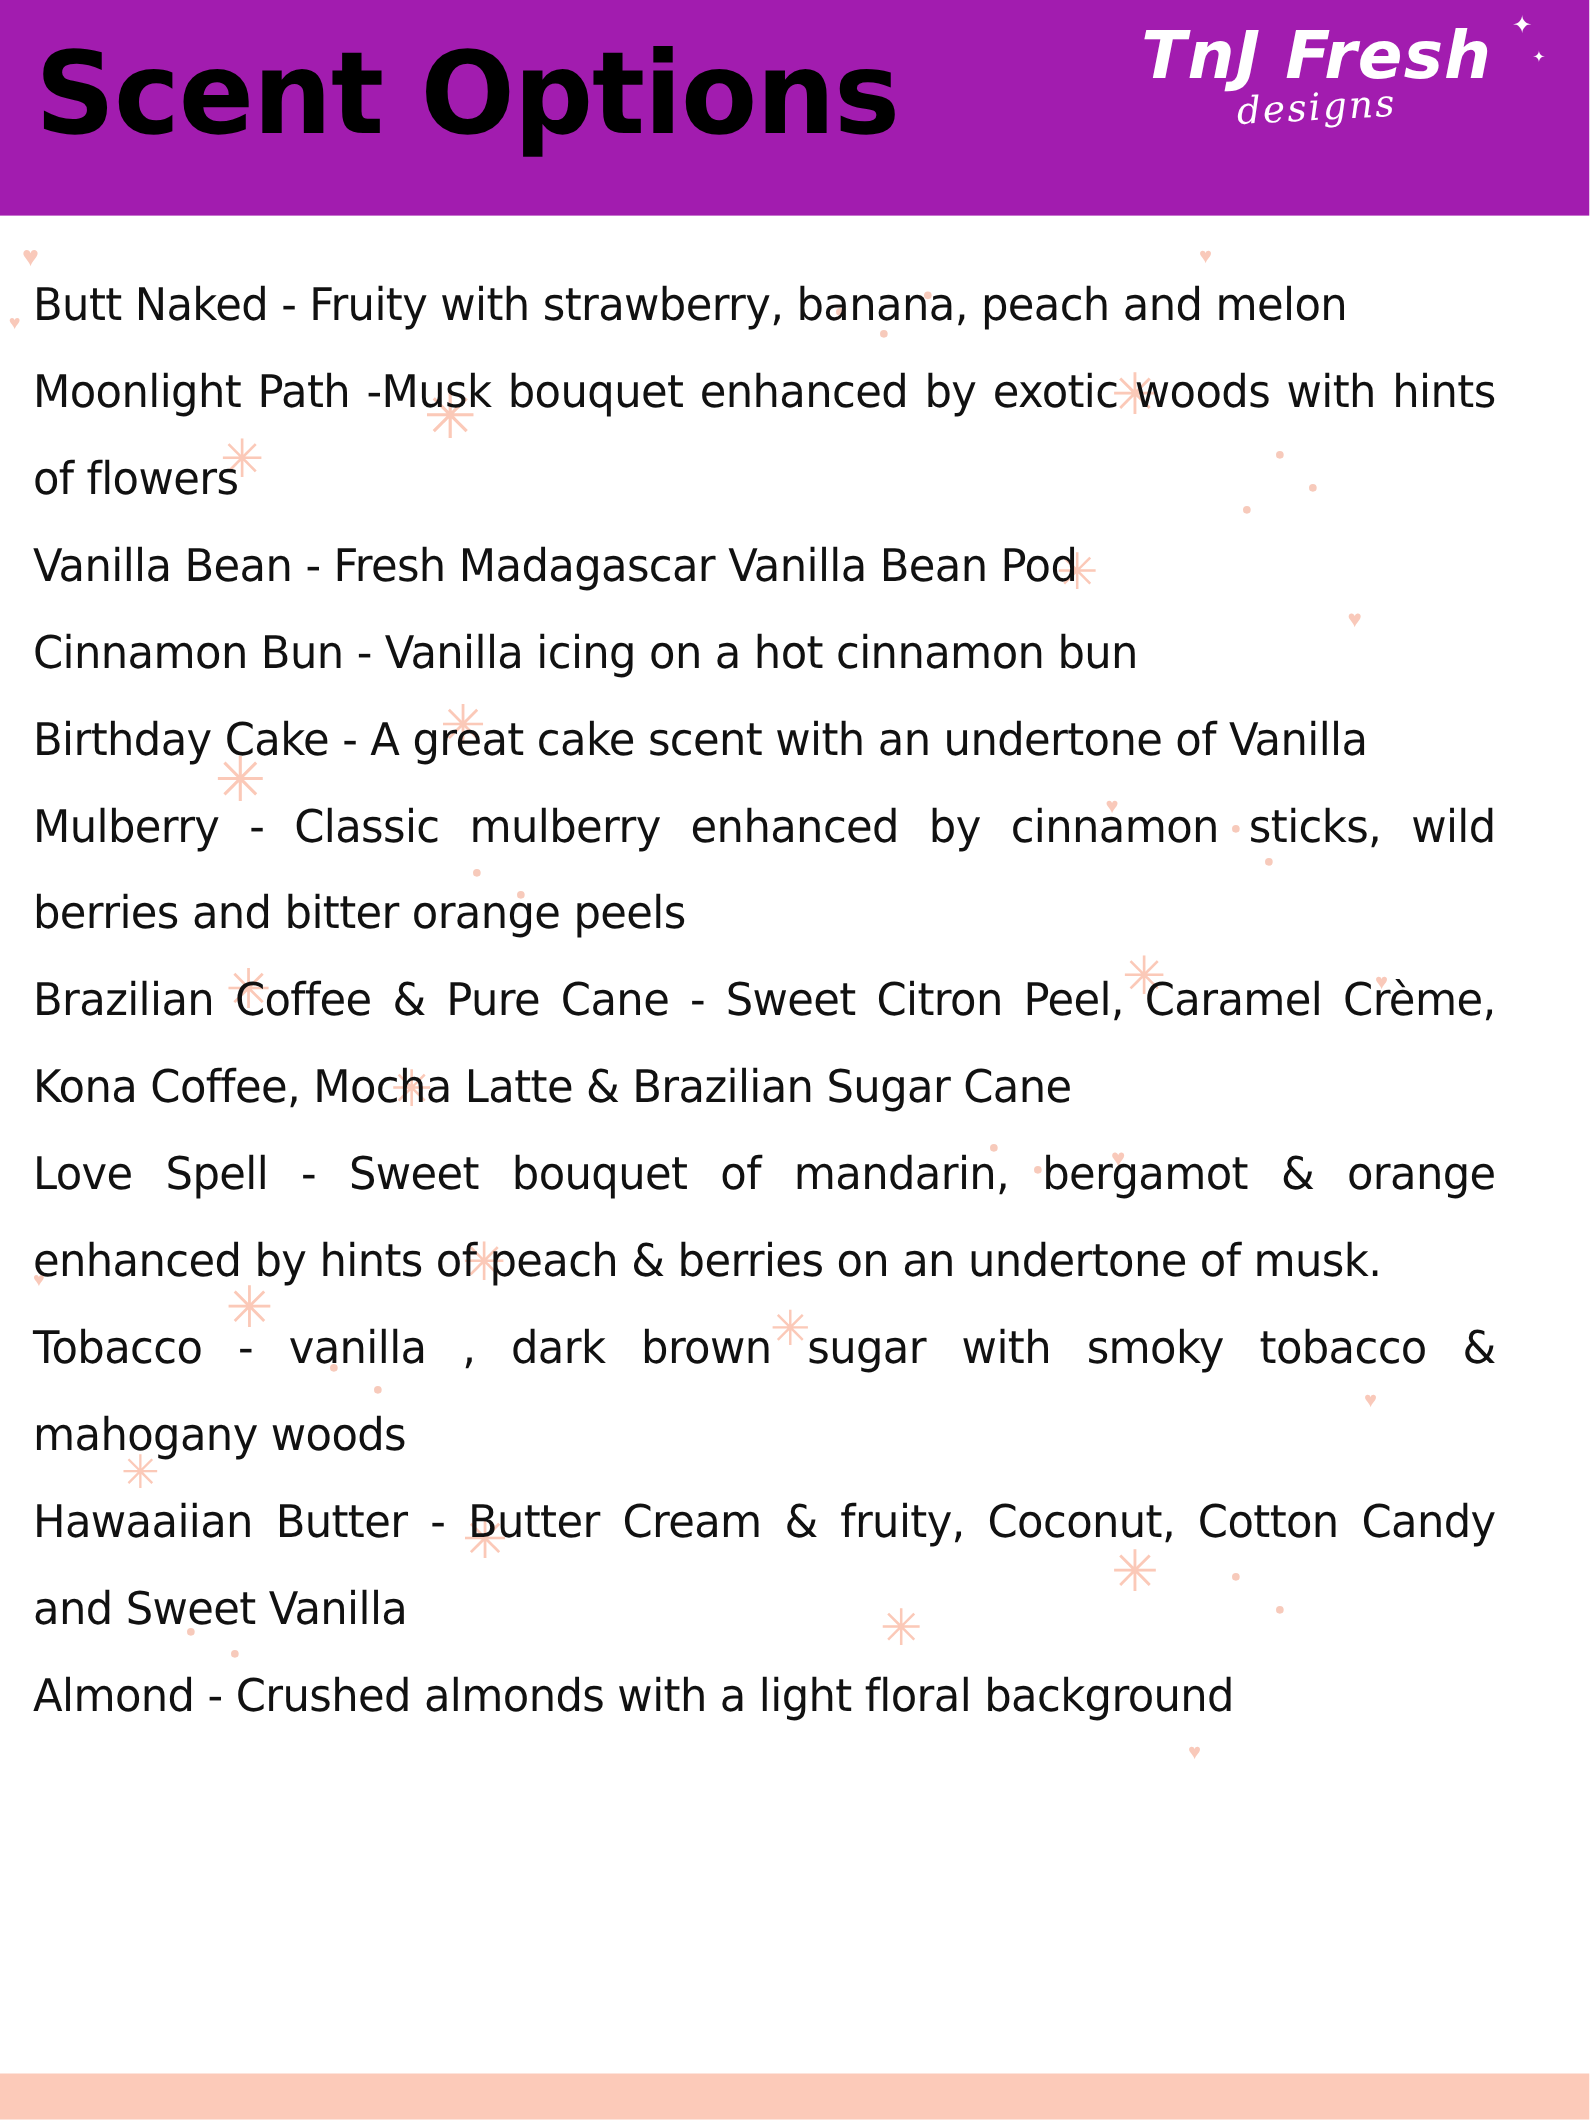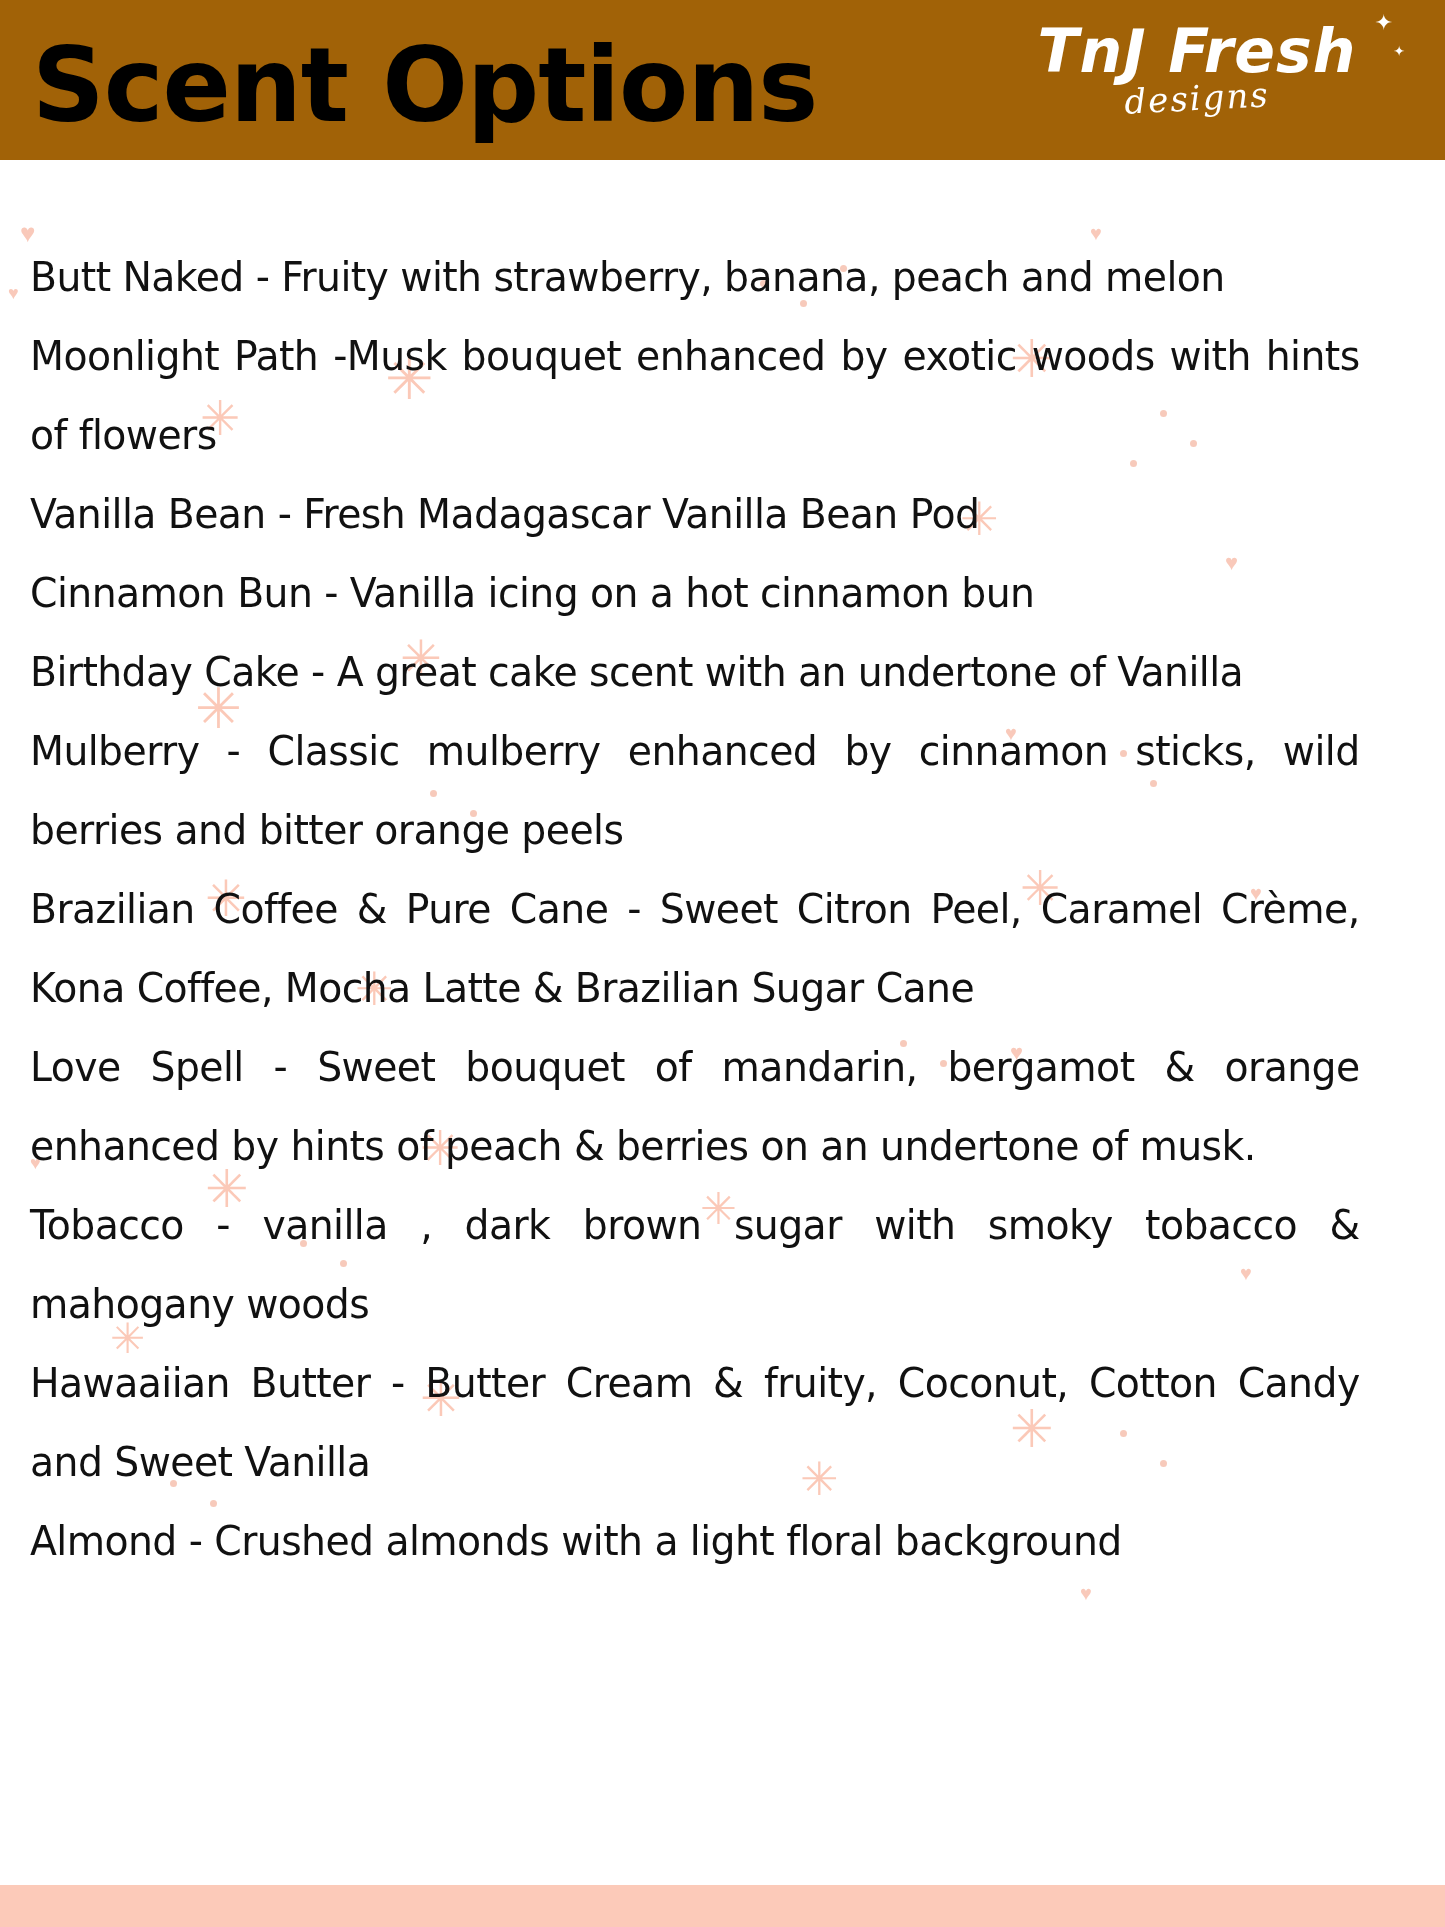--- a/index.html
+++ b/index.html
@@ -12,22 +12,22 @@
     background: #ffffff;
     font-family: "Liberation Sans", sans-serif;
     overflow: hidden;
     position: relative;
   }
 
   
   .header {
     position: relative;
     width: 1445px;
-    height: 160px;
-    background: #a16207;
+    height: 196px;
+    background: #a21caf;
     box-sizing: border-box;
     overflow: hidden;
   }
   .header-title {
     position: absolute;
     left: 32px;
     top: 10px;
     font-family: "DejaVu Sans", sans-serif;
     font-weight: 700;
     font-size: 104px;

